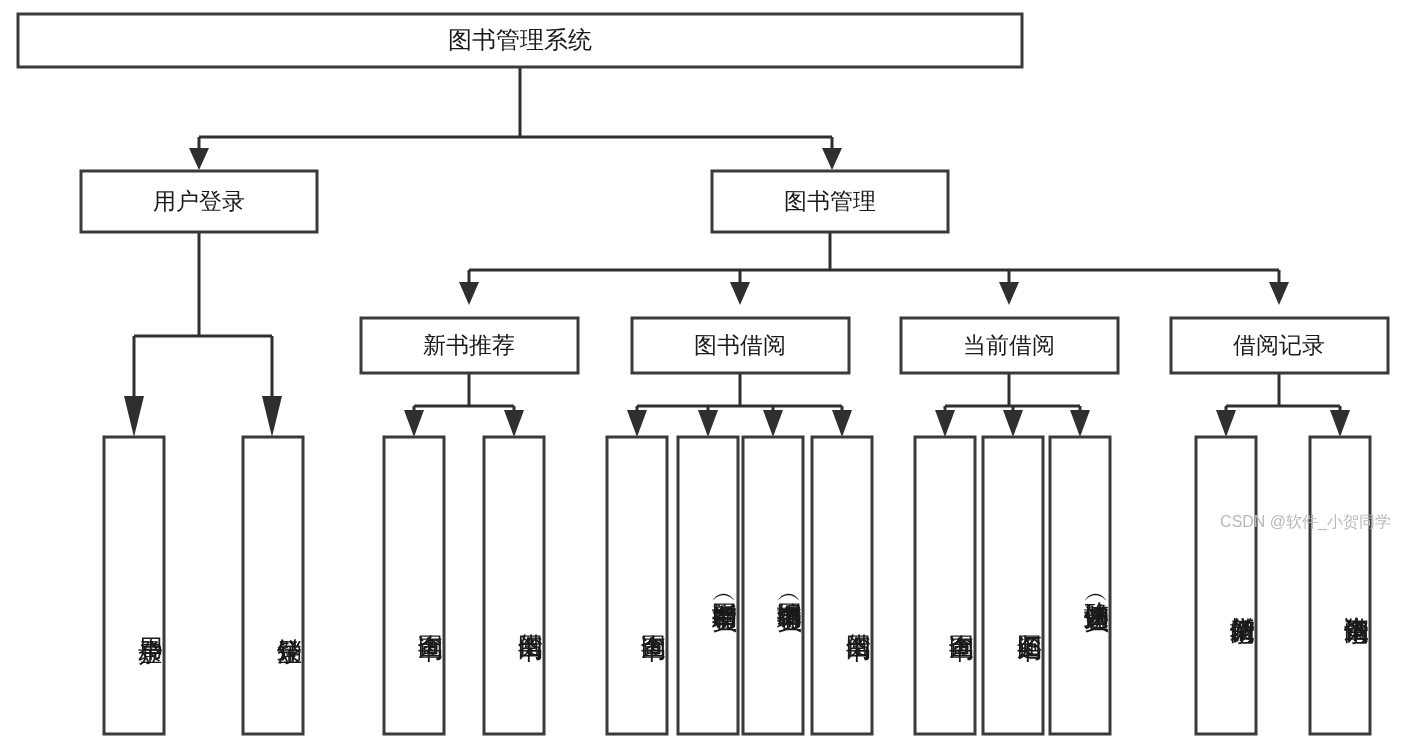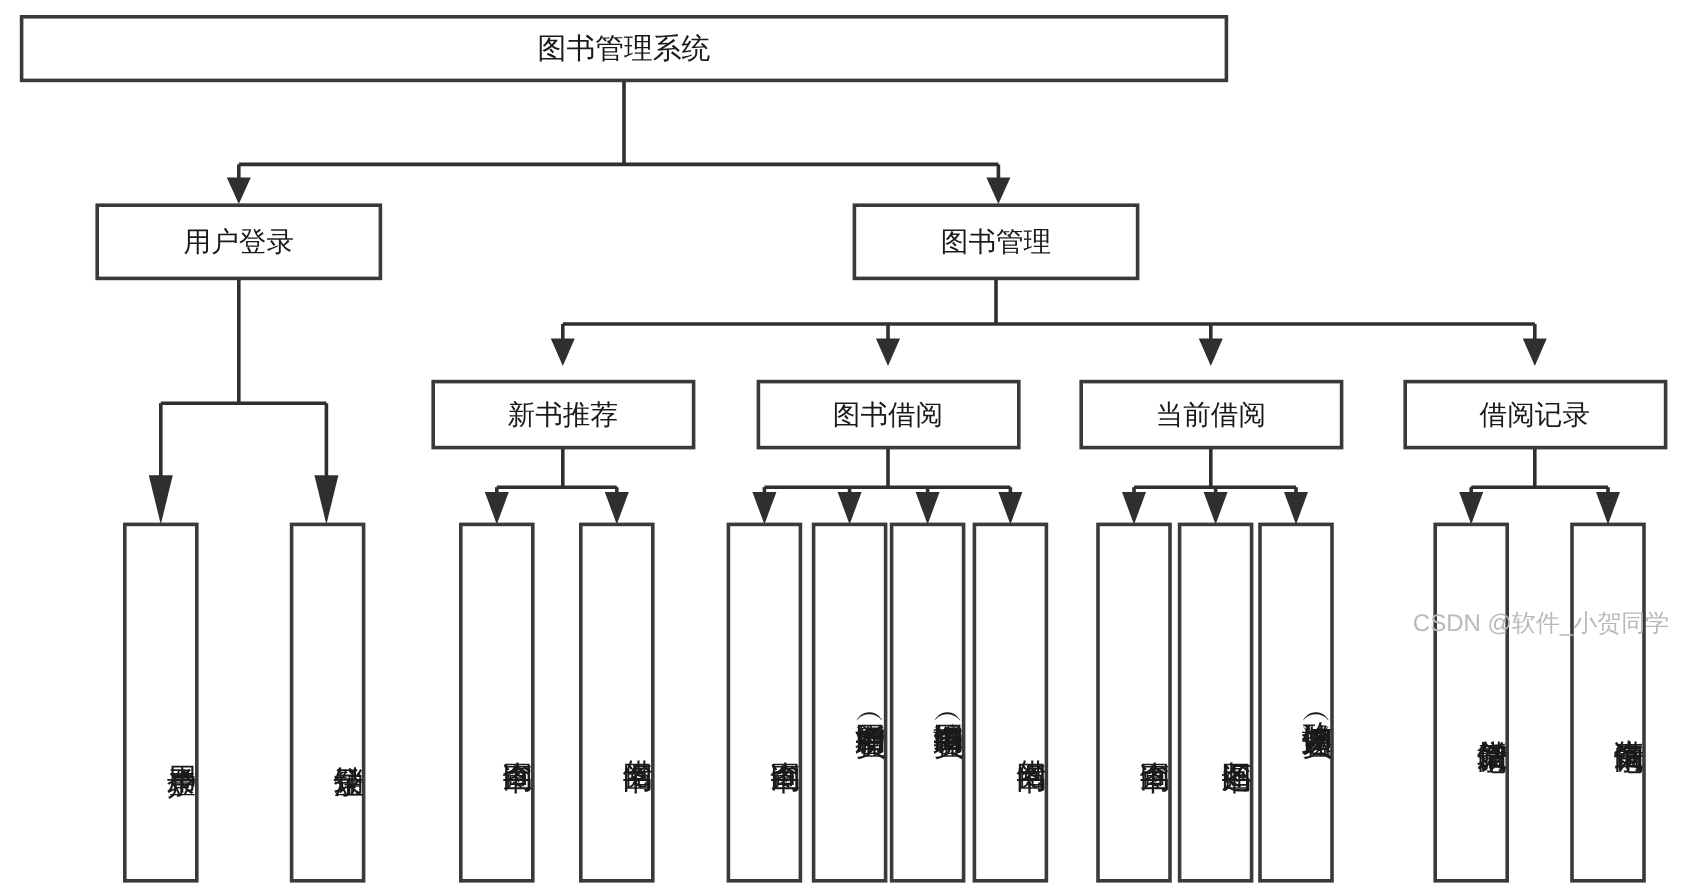--- a/index.html
+++ b/index.html
@@ -68,21 +68,21 @@
     align-items: flex-start;
     justify-content: center;
     white-space: nowrap;
     pointer-events: none;
   }
   .watermark {
     position: absolute;
     right: 14px;
     bottom: 6px;
     font-family: "Liberation Sans", "DejaVu Sans", sans-serif;
-    font-size: 20px;
+    font-size: 16px;
     color: #b9b9b9;
     white-space: nowrap;
     pointer-events: none;
   }
 </style>
 </head>
 <body>
 
 <div id="diagram-root">
 

